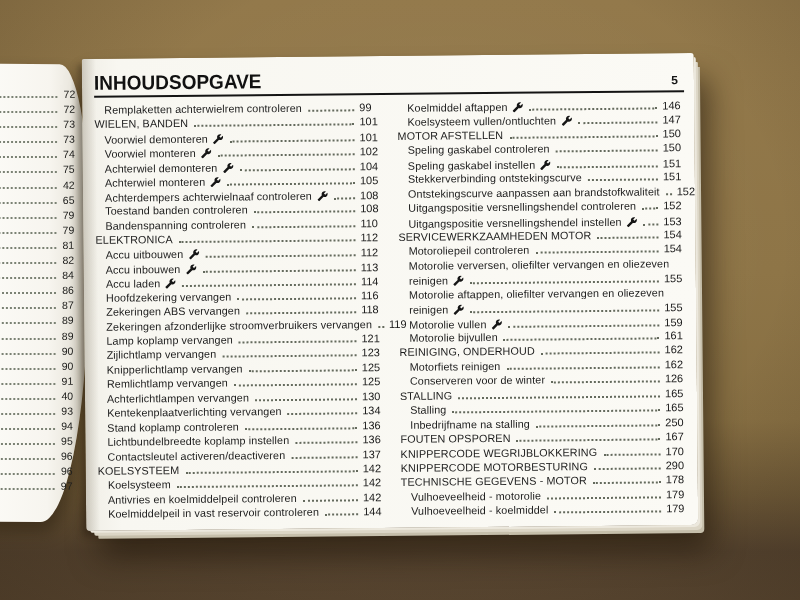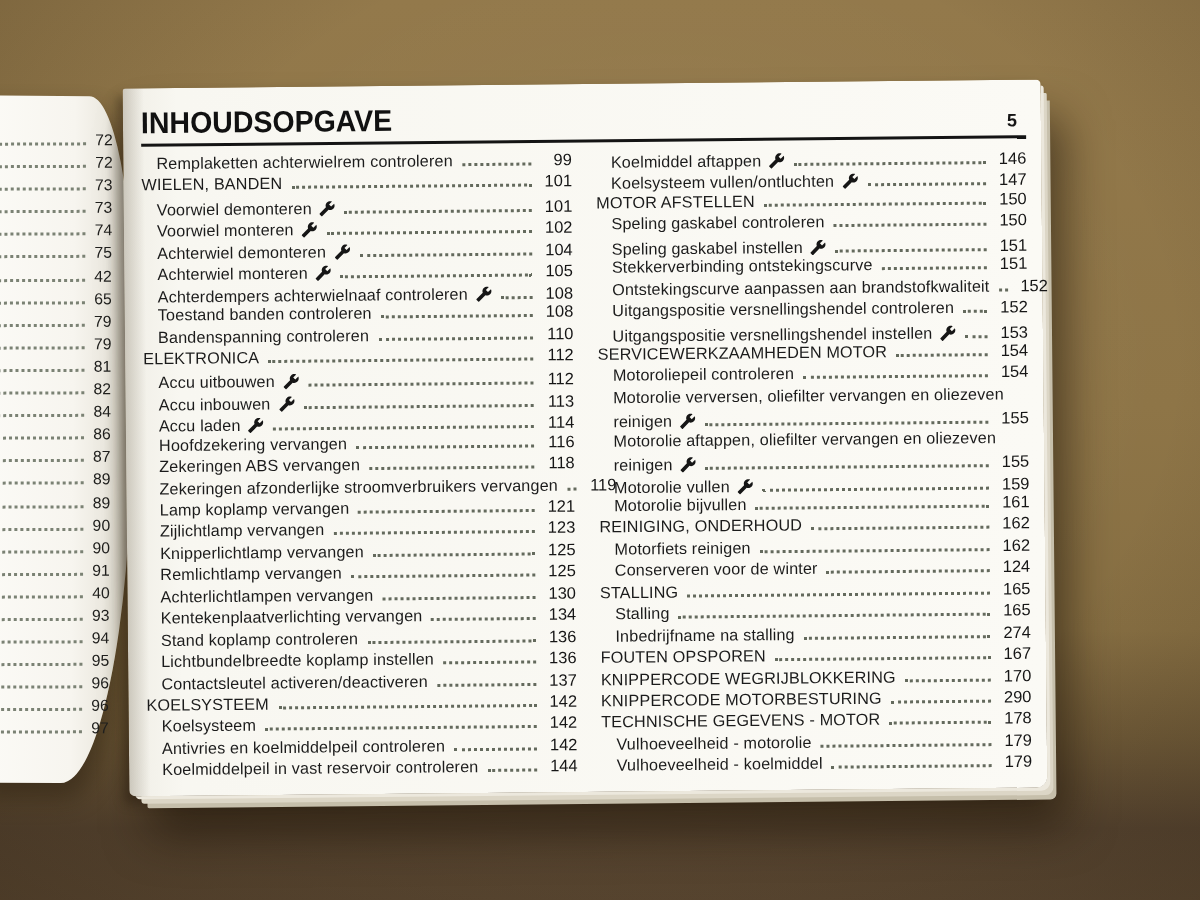--- a/index.html
+++ b/index.html
@@ -53,21 +53,21 @@
   }
   .cols{display:flex;gap:16px;margin-top:4px;}
   .col{width:50%;min-width:0;}
   .row{display:flex;align-items:baseline;height:14.45px;color:#1b1b1b;font-size:10.8px;}
   .row.sub{padding-left:10px;}
   .row.section{padding-left:0;}
   .label{white-space:nowrap;letter-spacing:0.1px;}
   .wrench{flex:none;width:11px;height:11px;margin-left:5px;transform:scaleX(-1) translateY(2px);}
   .wrench svg{width:11px;height:11px;display:block;}
   .leader{flex:1;min-width:6px;border-bottom:2px dotted #646a5d;margin:0 5px 3px 6px;}
-  .pagenum{flex:none;width:22px;text-align:right;font-size:11px;color:#161616;white-space:nowrap;}
+  .pagenum{flex:none;width:22px;text-align:left;font-size:11px;color:#161616;white-space:nowrap;}
   .row.wrapline .label{overflow:hidden;}
 </style>
 </head>
 <body>
 
 <div class="left-page">
   <div class="sliver-rows" id="sliver-rows">
       <div class="sliver-row">
         <span class="sliver-leader"></span>
         <span class="sliver-num">72</span>
@@ -496,36 +496,36 @@
             <span class="pagenum">162</span>
           </div>
           <div class="row sub">
             <span class="label">Motorfiets reinigen</span>
             <span class="leader"></span>
             <span class="pagenum">162</span>
           </div>
           <div class="row sub">
             <span class="label">Conserveren voor de winter</span>
             <span class="leader"></span>
-            <span class="pagenum">124</span>
+            <span class="pagenum">126</span>
           </div>
           <div class="row section">
             <span class="label">STALLING</span>
             <span class="leader"></span>
             <span class="pagenum">165</span>
           </div>
           <div class="row sub">
             <span class="label">Stalling</span>
             <span class="leader"></span>
             <span class="pagenum">165</span>
           </div>
           <div class="row sub">
             <span class="label">Inbedrijfname na stalling</span>
             <span class="leader"></span>
-            <span class="pagenum">274</span>
+            <span class="pagenum">250</span>
           </div>
           <div class="row section">
             <span class="label">FOUTEN OPSPOREN</span>
             <span class="leader"></span>
             <span class="pagenum">167</span>
           </div>
           <div class="row section">
             <span class="label">KNIPPERCODE WEGRIJBLOKKERING</span>
             <span class="leader"></span>
             <span class="pagenum">170</span>

